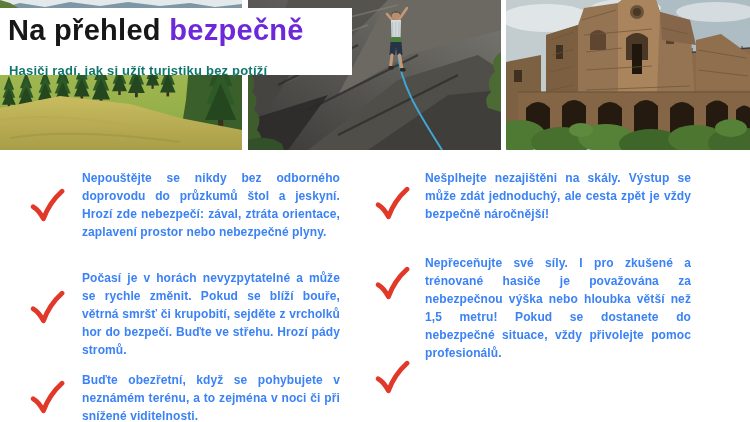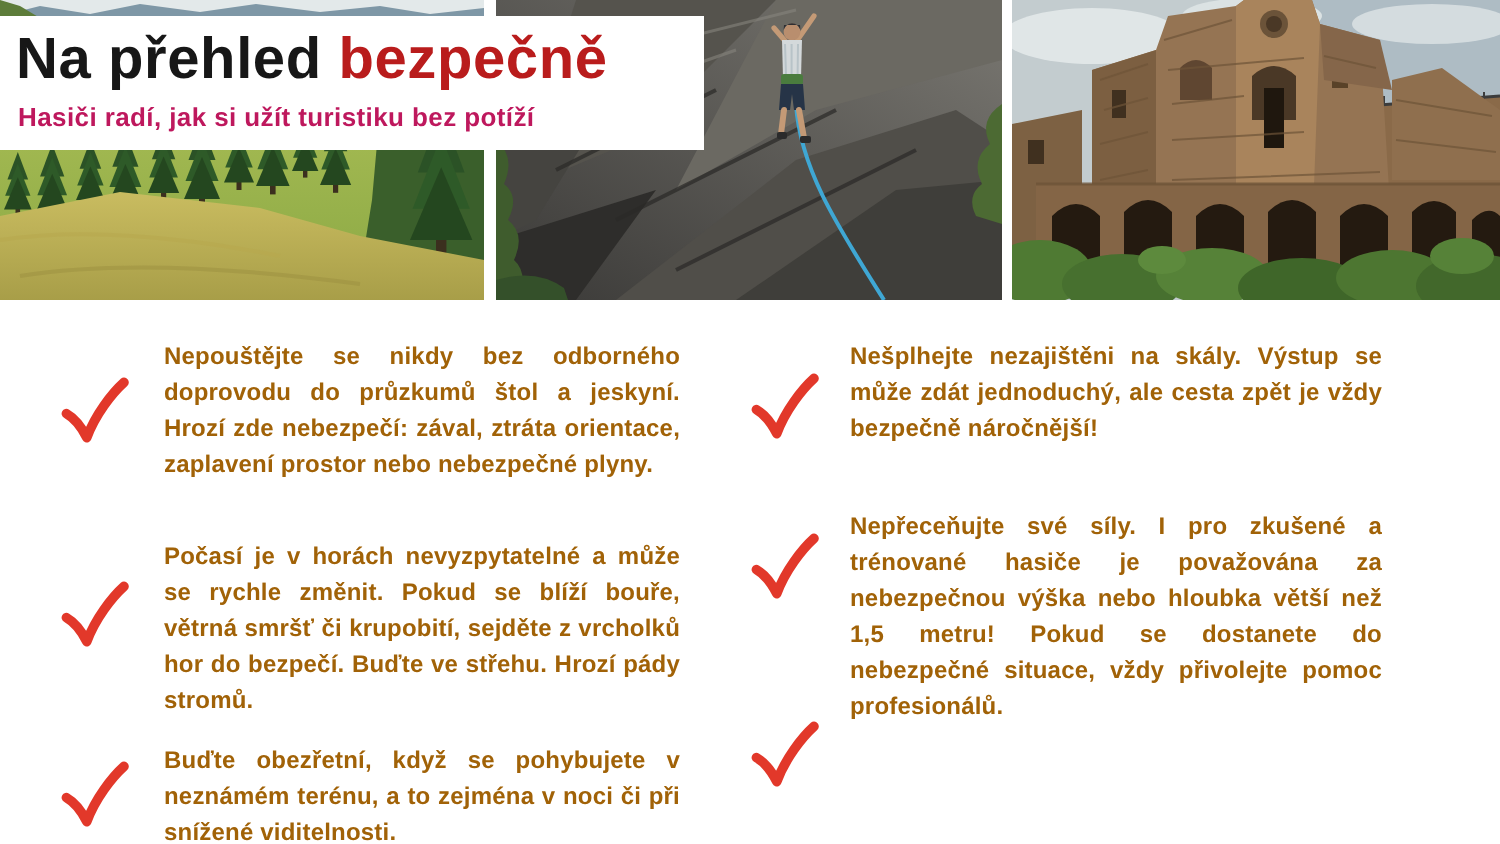--- a/index.html
+++ b/index.html
@@ -10,24 +10,24 @@
   .photo{position:absolute;top:0;height:150px;overflow:hidden;}
   .photo svg{display:block;}
   .photo-left{left:0;width:242px;}
   .photo-mid{left:248px;width:253px;}
   .photo-right{left:506px;width:244px;}
   .title-card{
     position:absolute;left:0;top:8px;width:352px;height:67px;background:#ffffff;
     z-index:5;padding:6px 0 0 8px;box-sizing:border-box;
   }
   .title-line{margin:0;font-size:29px;line-height:32px;font-weight:bold;color:#171717;letter-spacing:0.3px;white-space:nowrap;}
-  .title-red{color:#b91c1c;}
-  .subtitle{margin:5px 0 0 1px;font-size:13px;font-weight:bold;color:#be185d;letter-spacing:0.2px;white-space:nowrap;}
+  .title-red{color:#6d28d9;}
+  .subtitle{margin:17px 0 0 1px;font-size:13px;font-weight:bold;color:#0f766e;letter-spacing:0.2px;white-space:nowrap;}
   .tip-text{
-    position:absolute;font-size:12px;font-weight:bold;line-height:18px;color:#a16207;
+    position:absolute;font-size:12px;font-weight:bold;line-height:18px;color:#3b82f6;
     text-align:justify;text-align-last:left;letter-spacing:0.1px;
   }
   .tip-l{left:82px;width:258px;}
   .tip-r{left:425px;width:266px;}
   .check{position:absolute;width:36px;height:42px;}
   .check svg{display:block;width:100%;height:100%;}
 </style>
 </head>
 <body>
 

